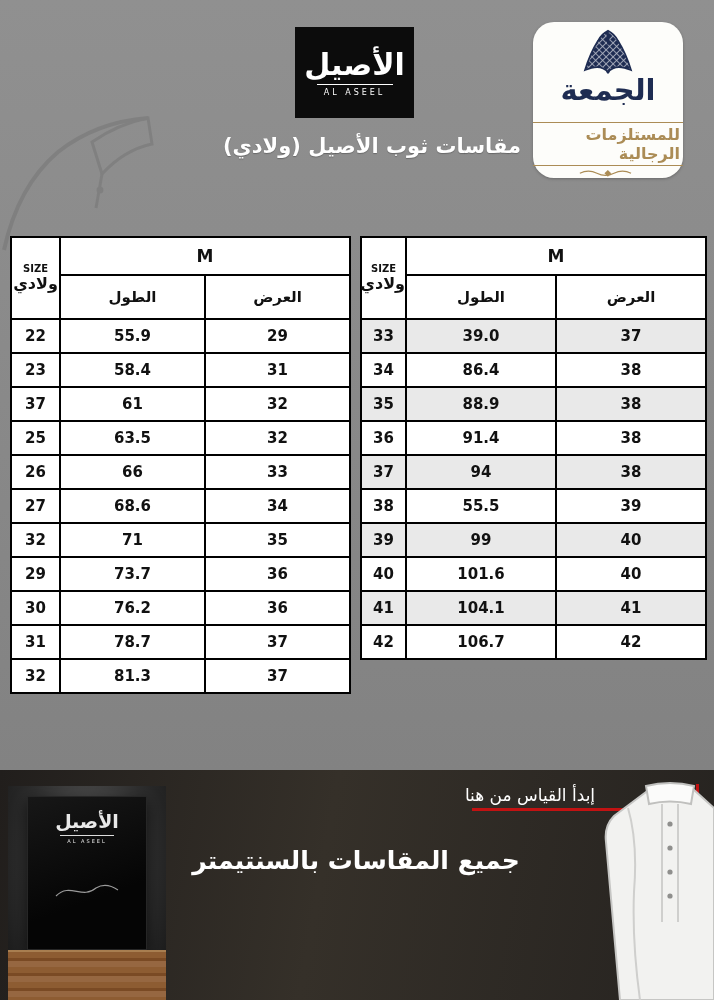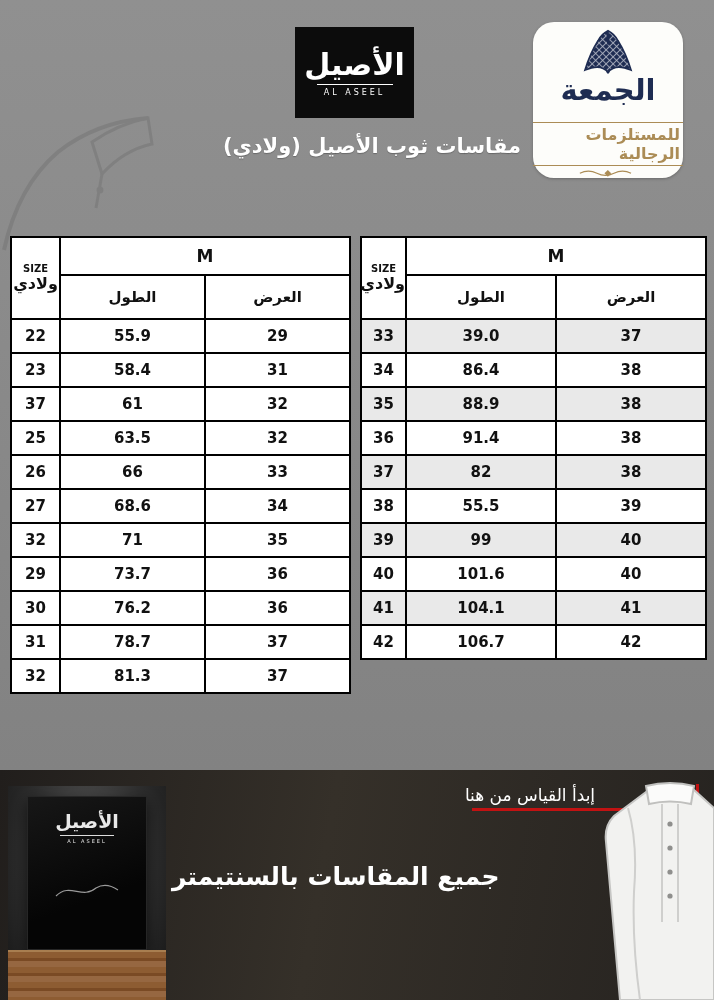--- a/index.html
+++ b/index.html
@@ -63,21 +63,21 @@
     background:linear-gradient(160deg,#171717,#050505 65%);border:1px solid #262626;
     box-shadow:0 6px 14px rgba(0,0,0,.65)}
   .box-logo{margin:14px auto 0;width:84px;text-align:center;color:#e9e9e9}
   .box-logo .c{font-size:19px;font-weight:bold;line-height:1.1}
   .box-logo .d{width:54px;height:1px;background:#ddd;margin:3px auto 2px}
   .box-logo .l{font-size:5px;letter-spacing:2px}
   .box-script{display:block;margin:36px auto 0}
   .wood-base{position:absolute;left:0;bottom:0;width:158px;height:50px;border-top:2px solid #a87e50;
     background:repeating-linear-gradient(180deg,#8d5c32 0 6px,#7a4a24 6px 9px,#966741 9px 15px)}
 
-  .units-note{position:absolute;left:172px;top:92px;width:368px;text-align:left;color:#fff;
+  .units-note{position:absolute;left:172px;top:76px;width:368px;text-align:center;color:#fff;
     font-size:25px;font-weight:bold;direction:rtl}
   .measure-hint{position:absolute;left:455px;top:15px;width:150px;text-align:center;color:#fff;
     font-size:17px;font-weight:normal;direction:rtl}
   .measure-line{position:absolute;left:472px;top:38px;width:226px;height:3px;background:var(--accent-red)}
   .measure-tick{position:absolute;left:696px;top:14px;width:3px;height:32px;background:var(--accent-red)}
   .thobe{position:absolute;right:0;bottom:0;width:120px;height:218px}
 </style>
 </head>
 <body>
 
@@ -232,21 +232,21 @@
             <td>88.9</td>
             <td>38</td>
           </tr>
           <tr>
             <td class="size-cell">36</td>
             <td>91.4</td>
             <td>38</td>
           </tr>
           <tr>
             <td class="size-cell">37</td>
-            <td>82</td>
+            <td>94</td>
             <td>38</td>
           </tr>
           <tr>
             <td class="size-cell">38</td>
             <td>55.5</td>
             <td>39</td>
           </tr>
           <tr>
             <td class="size-cell">39</td>
             <td>99</td>

